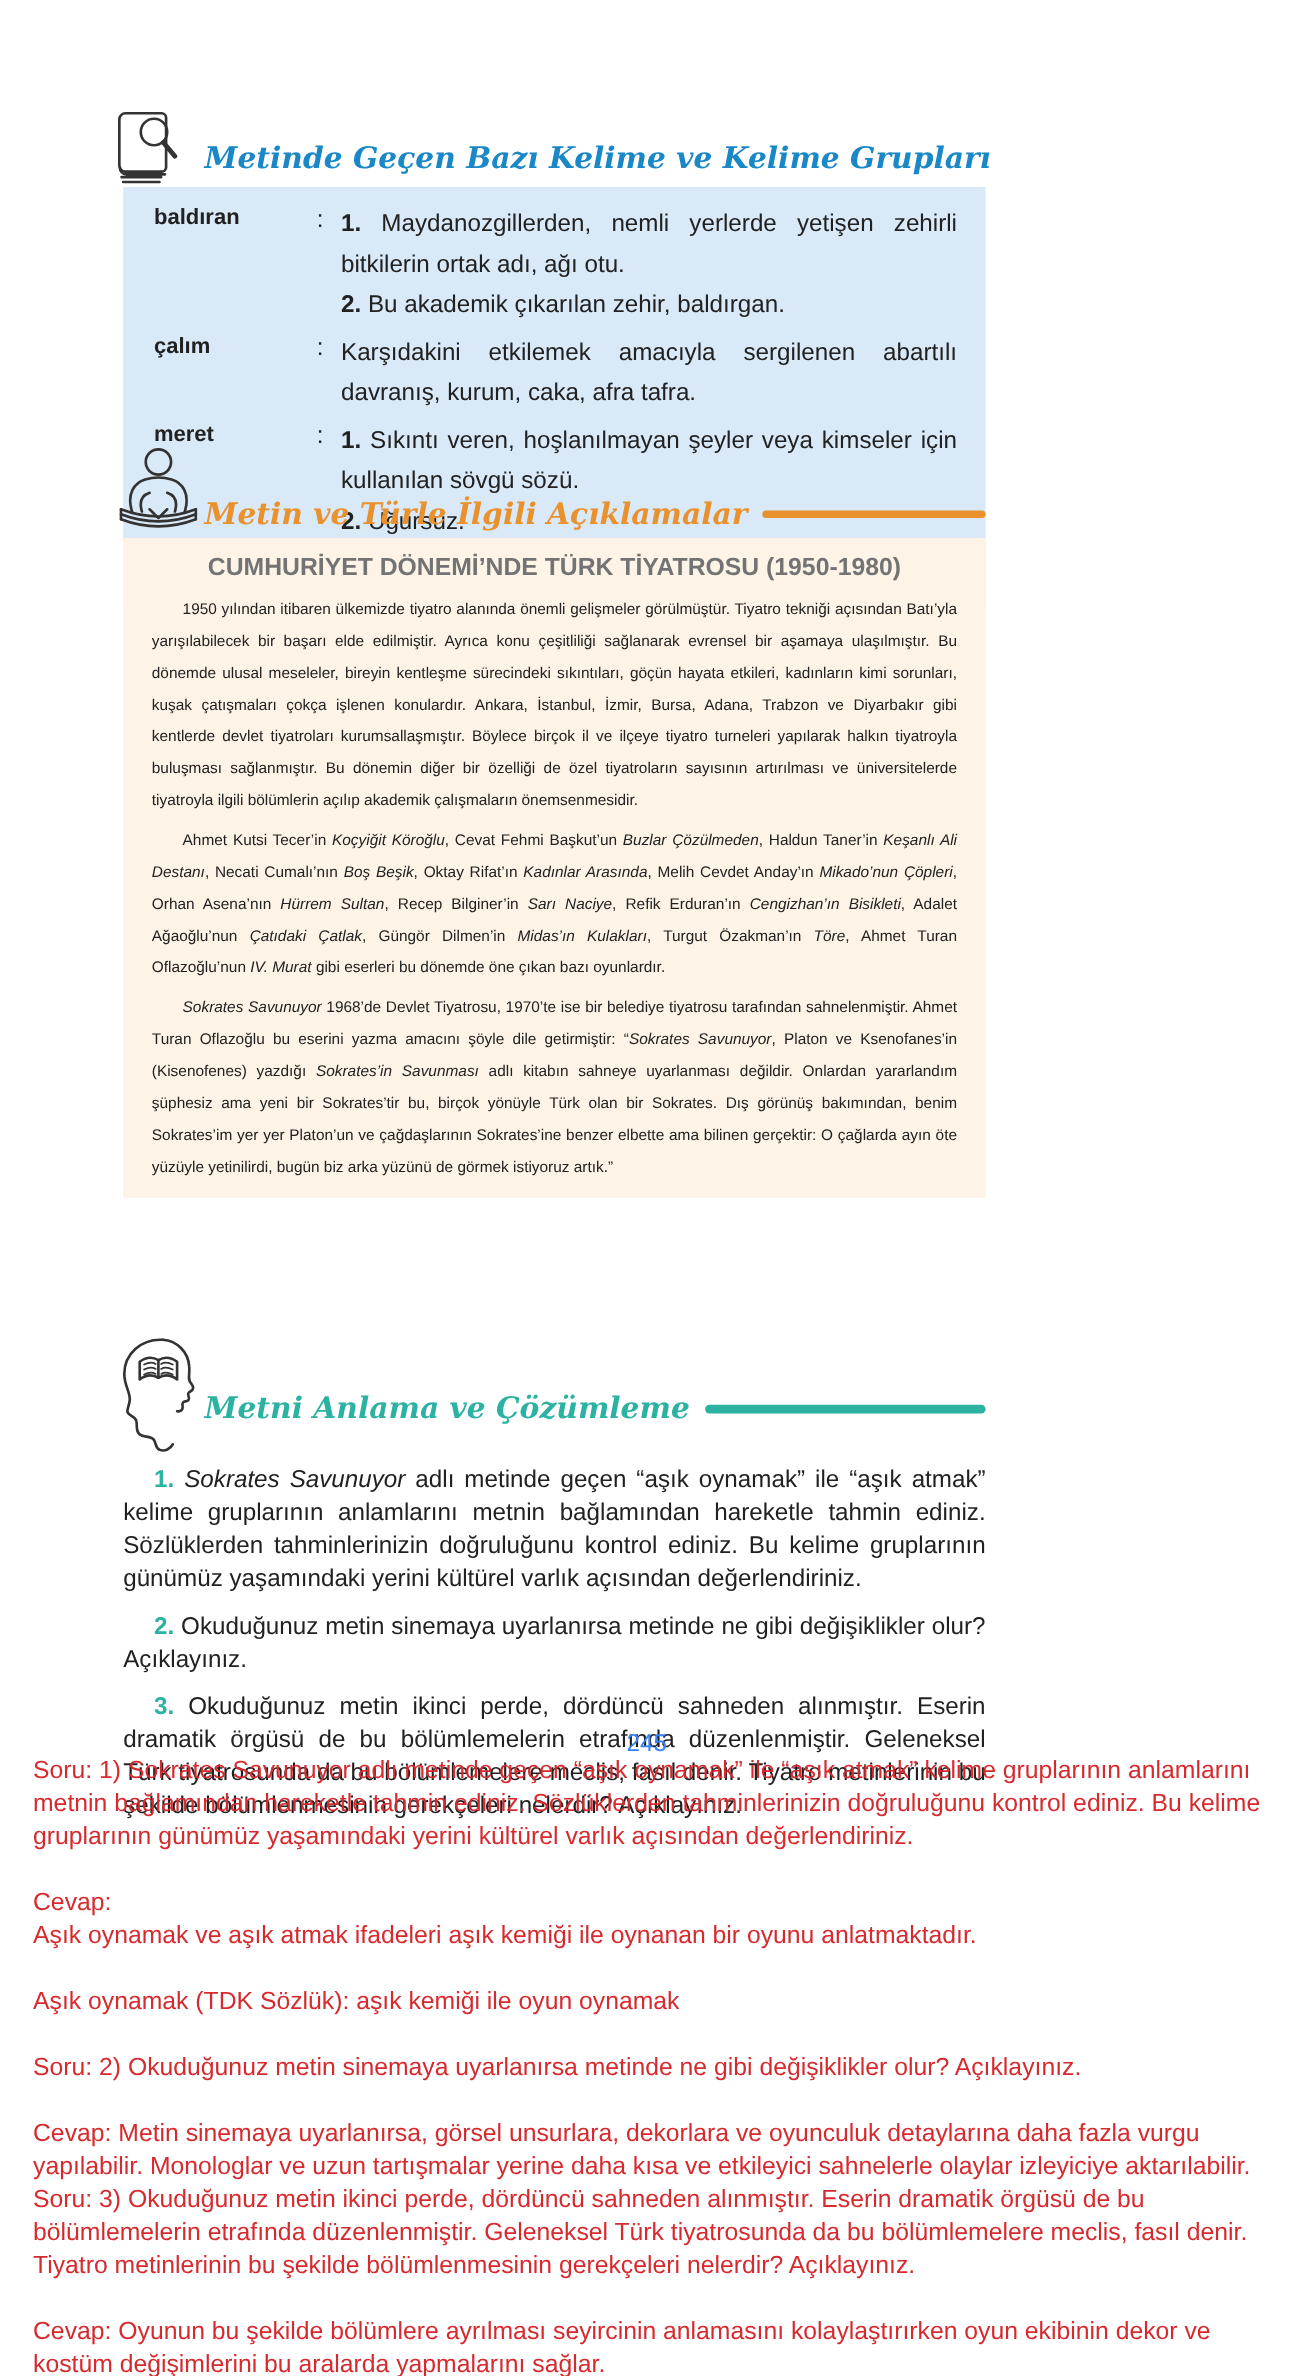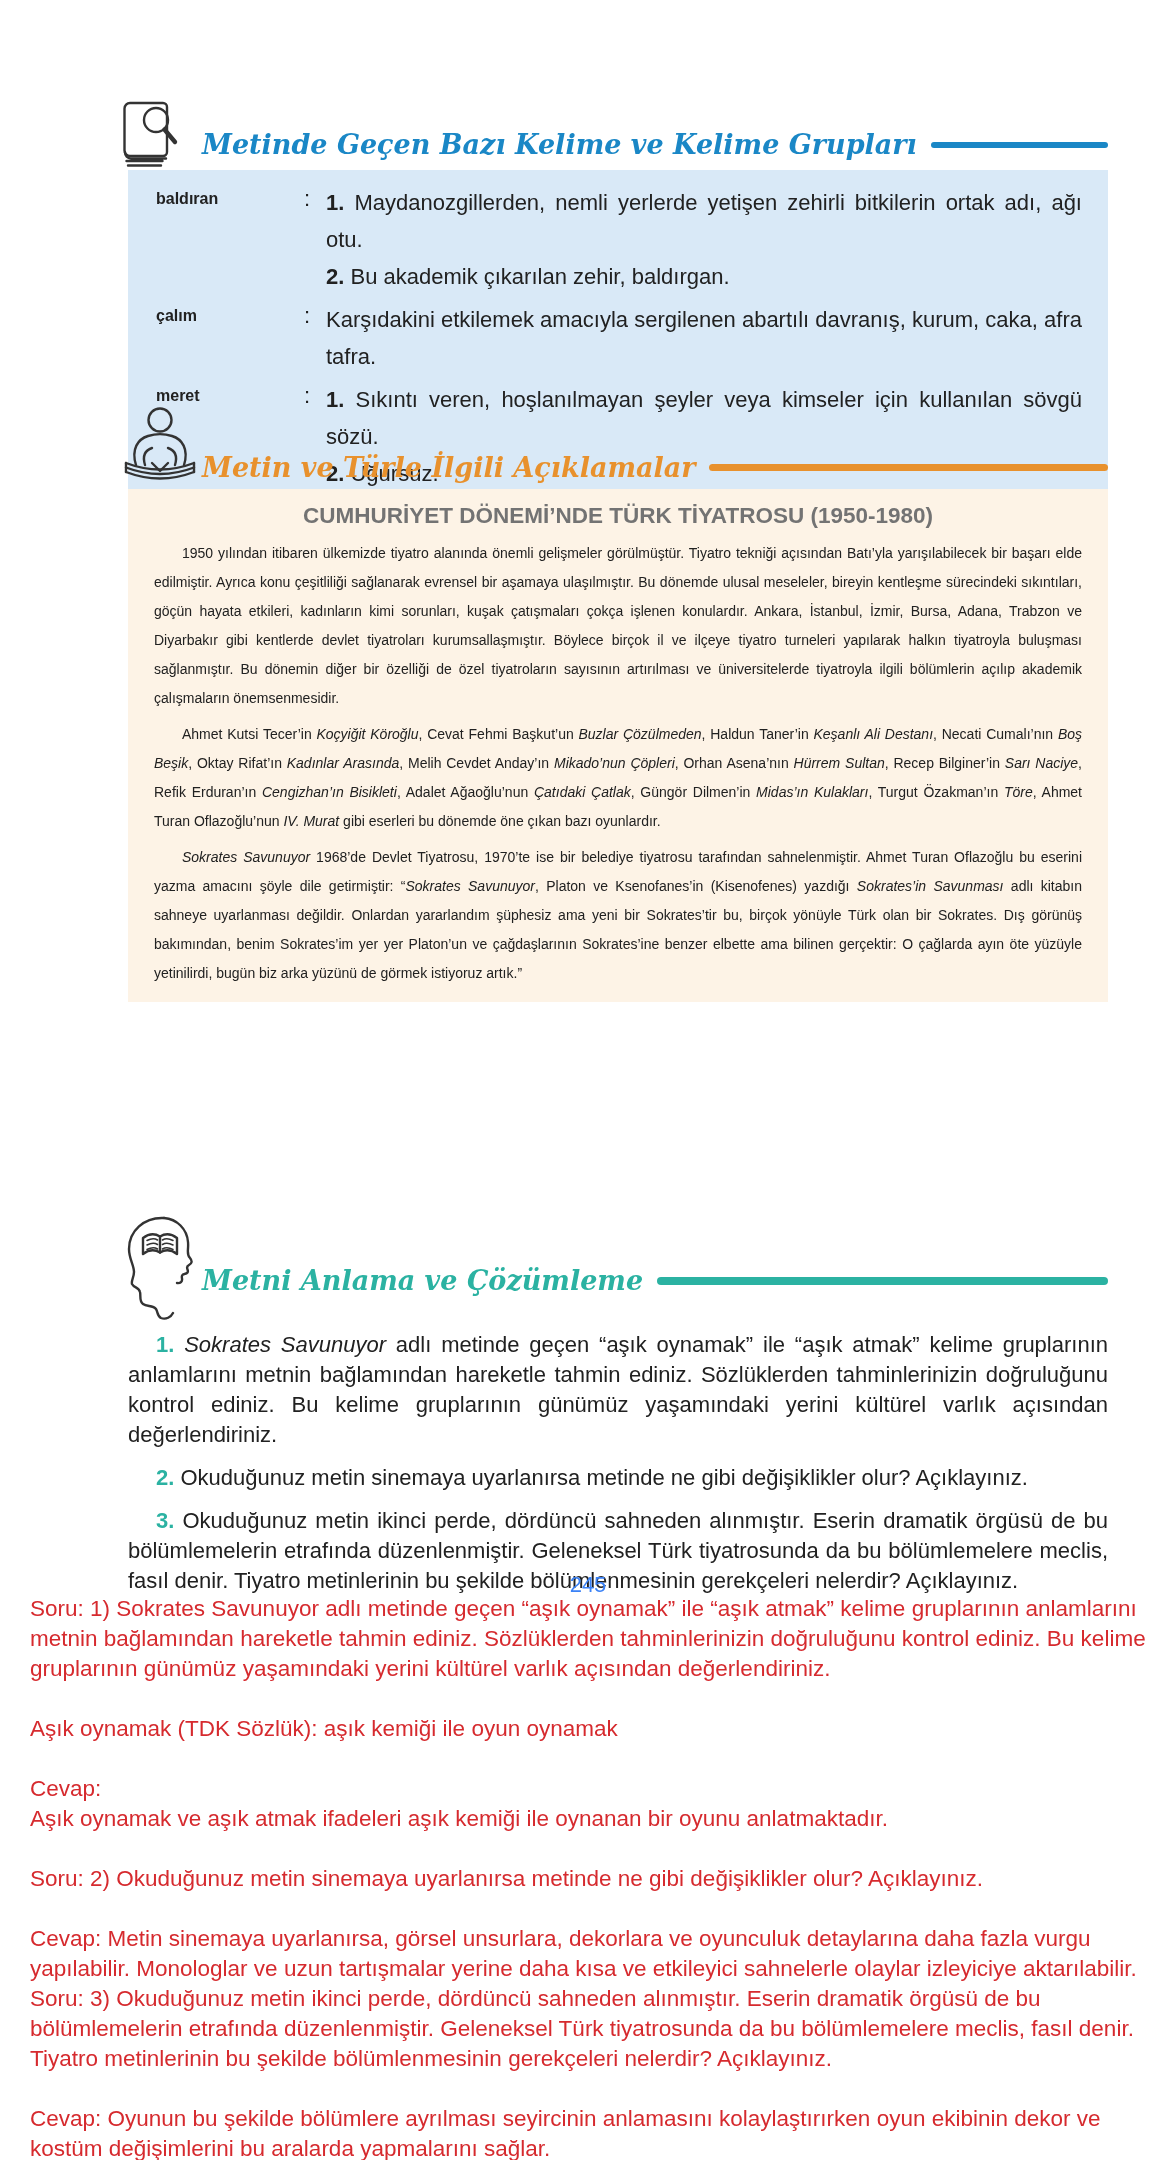--- a/index.html
+++ b/index.html
@@ -1,21 +1,21 @@
 <!DOCTYPE html>
 <html lang="tr" style="--blue: #1a87c6; --lightblue: #d9e9f7; --orange: #e8912d; --cream: #fdf3e6; --teal: #2bb2a2; --red: #d62a2e;"><head>
 <meta charset="utf-8">
 <style>
   html,body { margin:0; padding:0; background:#ffffff; }
   .page {
     position:relative; width:1176px; height:2160px; background:#ffffff;
     font-family:"Liberation Sans","DejaVu Sans",sans-serif; color:#212121;
     overflow:hidden;
   }
-  section { position:absolute; left:128px; width:980px; }
+  section { position:absolute; left:112px; width:784px; }
   #sec-vocab   { top:92px; }
   #sec-explain { top:403px; }
   #sec-comp    { top:1210px; }
 
   .hdr { position:relative; }
   #sec-vocab  .hdr { height:74px; }
   #sec-explain .hdr { height:86px; }
   #sec-comp   .hdr { height:100px; }
   .hdr .icon { position:absolute; left:-10px; bottom:-4px; }
   #sec-explain .hdr .icon { bottom:-8px; }
@@ -34,21 +34,21 @@
   .rule-blue   { height:6px; background:var(--blue,#1a87c6); }
   .rule-orange { height:7px; background:var(--orange,#e8912d); }
   .rule-teal   { height:8px; background:var(--teal,#2bb2a2); }
 
   
   .vocab-box {
     margin-top:4px; background:var(--lightblue,#d9e9f7);
     padding:14px 26px 12px 28px;
   }
   .vocab-row { display:grid; grid-template-columns:148px 22px 1fr; margin-bottom:6px; }
-  .vocab-term { font-weight:bold; font-size:16px; line-height:29px; }
+  .vocab-term { font-weight:bold; font-size:20px; line-height:29px; }
   .vocab-colon { font-size:22px; line-height:29px; }
   .vocab-sense { font-size:22px; line-height:37px; text-align:justify; }
   .sense-num { font-weight:bold; }
 
   
   .explain-box {
     background:var(--cream,#fdf3e6); padding:14px 26px 14px 26px;
   }
   .explain-heading {
     font-size:22.5px; font-weight:bold; text-align:center; color:#737373;
@@ -182,22 +182,22 @@
         <p class="question"><b class="qnum">1. </b><span class="it">Sokrates Savunuyor</span><span> adlı metinde geçen “aşık oynamak” ile “aşık atmak” kelime gruplarının anlamlarını metnin bağlamından hareketle tahmin ediniz. Sözlüklerden tahminlerinizin doğruluğunu kontrol ediniz. Bu kelime gruplarının günümüz yaşamındaki yerini kültürel varlık açısından değerlendiriniz.</span></p>
         <p class="question"><b class="qnum">2. </b><span>Okuduğunuz metin sinemaya uyarlanırsa metinde ne gibi değişiklikler olur? Açıklayınız.</span></p>
         <p class="question"><b class="qnum">3. </b><span>Okuduğunuz metin ikinci perde, dördüncü sahneden alınmıştır. Eserin dramatik örgüsü de bu bölümlemelerin etrafında düzenlenmiştir. Geleneksel Türk tiyatrosunda da bu bölümlemelere meclis, fasıl denir. Tiyatro metinlerinin bu şekilde bölümlenmesinin gerekçeleri nelerdir? Açıklayınız.</span></p>
       </div>
   </section>
 
   <div class="page-number">245</div>
 
   <div class="annotations">
       <p class="ann-block">Soru: 1) Sokrates Savunuyor adlı metinde geçen “aşık oynamak” ile “aşık atmak” kelime gruplarının anlamlarını metnin bağlamından hareketle tahmin ediniz. Sözlüklerden tahminlerinizin doğruluğunu kontrol ediniz. Bu kelime gruplarının günümüz yaşamındaki yerini kültürel varlık açısından değerlendiriniz.</p>
-      <p class="ann-block">Aşık oynamak (TDK Sözlük): aşık kemiği ile oyun oynamak</p>
       <p class="ann-block">Cevap:
 Aşık oynamak ve aşık atmak ifadeleri aşık kemiği ile oynanan bir oyunu anlatmaktadır.</p>
+      <p class="ann-block">Aşık oynamak (TDK Sözlük): aşık kemiği ile oyun oynamak</p>
       <p class="ann-block">Soru: 2) Okuduğunuz metin sinemaya uyarlanırsa metinde ne gibi değişiklikler olur? Açıklayınız.</p>
       <p class="ann-block">Cevap: Metin sinemaya uyarlanırsa, görsel unsurlara, dekorlara ve oyunculuk detaylarına daha fazla vurgu yapılabilir. Monologlar ve uzun tartışmalar yerine daha kısa ve etkileyici sahnelerle olaylar izleyiciye aktarılabilir.
 Soru: 3) Okuduğunuz metin ikinci perde, dördüncü sahneden alınmıştır. Eserin dramatik örgüsü de bu bölümlemelerin etrafında düzenlenmiştir. Geleneksel Türk tiyatrosunda da bu bölümlemelere meclis, fasıl denir. Tiyatro metinlerinin bu şekilde bölümlenmesinin gerekçeleri nelerdir? Açıklayınız.</p>
       <p class="ann-block">Cevap: Oyunun bu şekilde bölümlere ayrılması seyircinin anlamasını kolaylaştırırken oyun ekibinin dekor ve kostüm değişimlerini bu aralarda yapmalarını sağlar.</p>
     </div>
 
 </div>
 
 </body></html>

